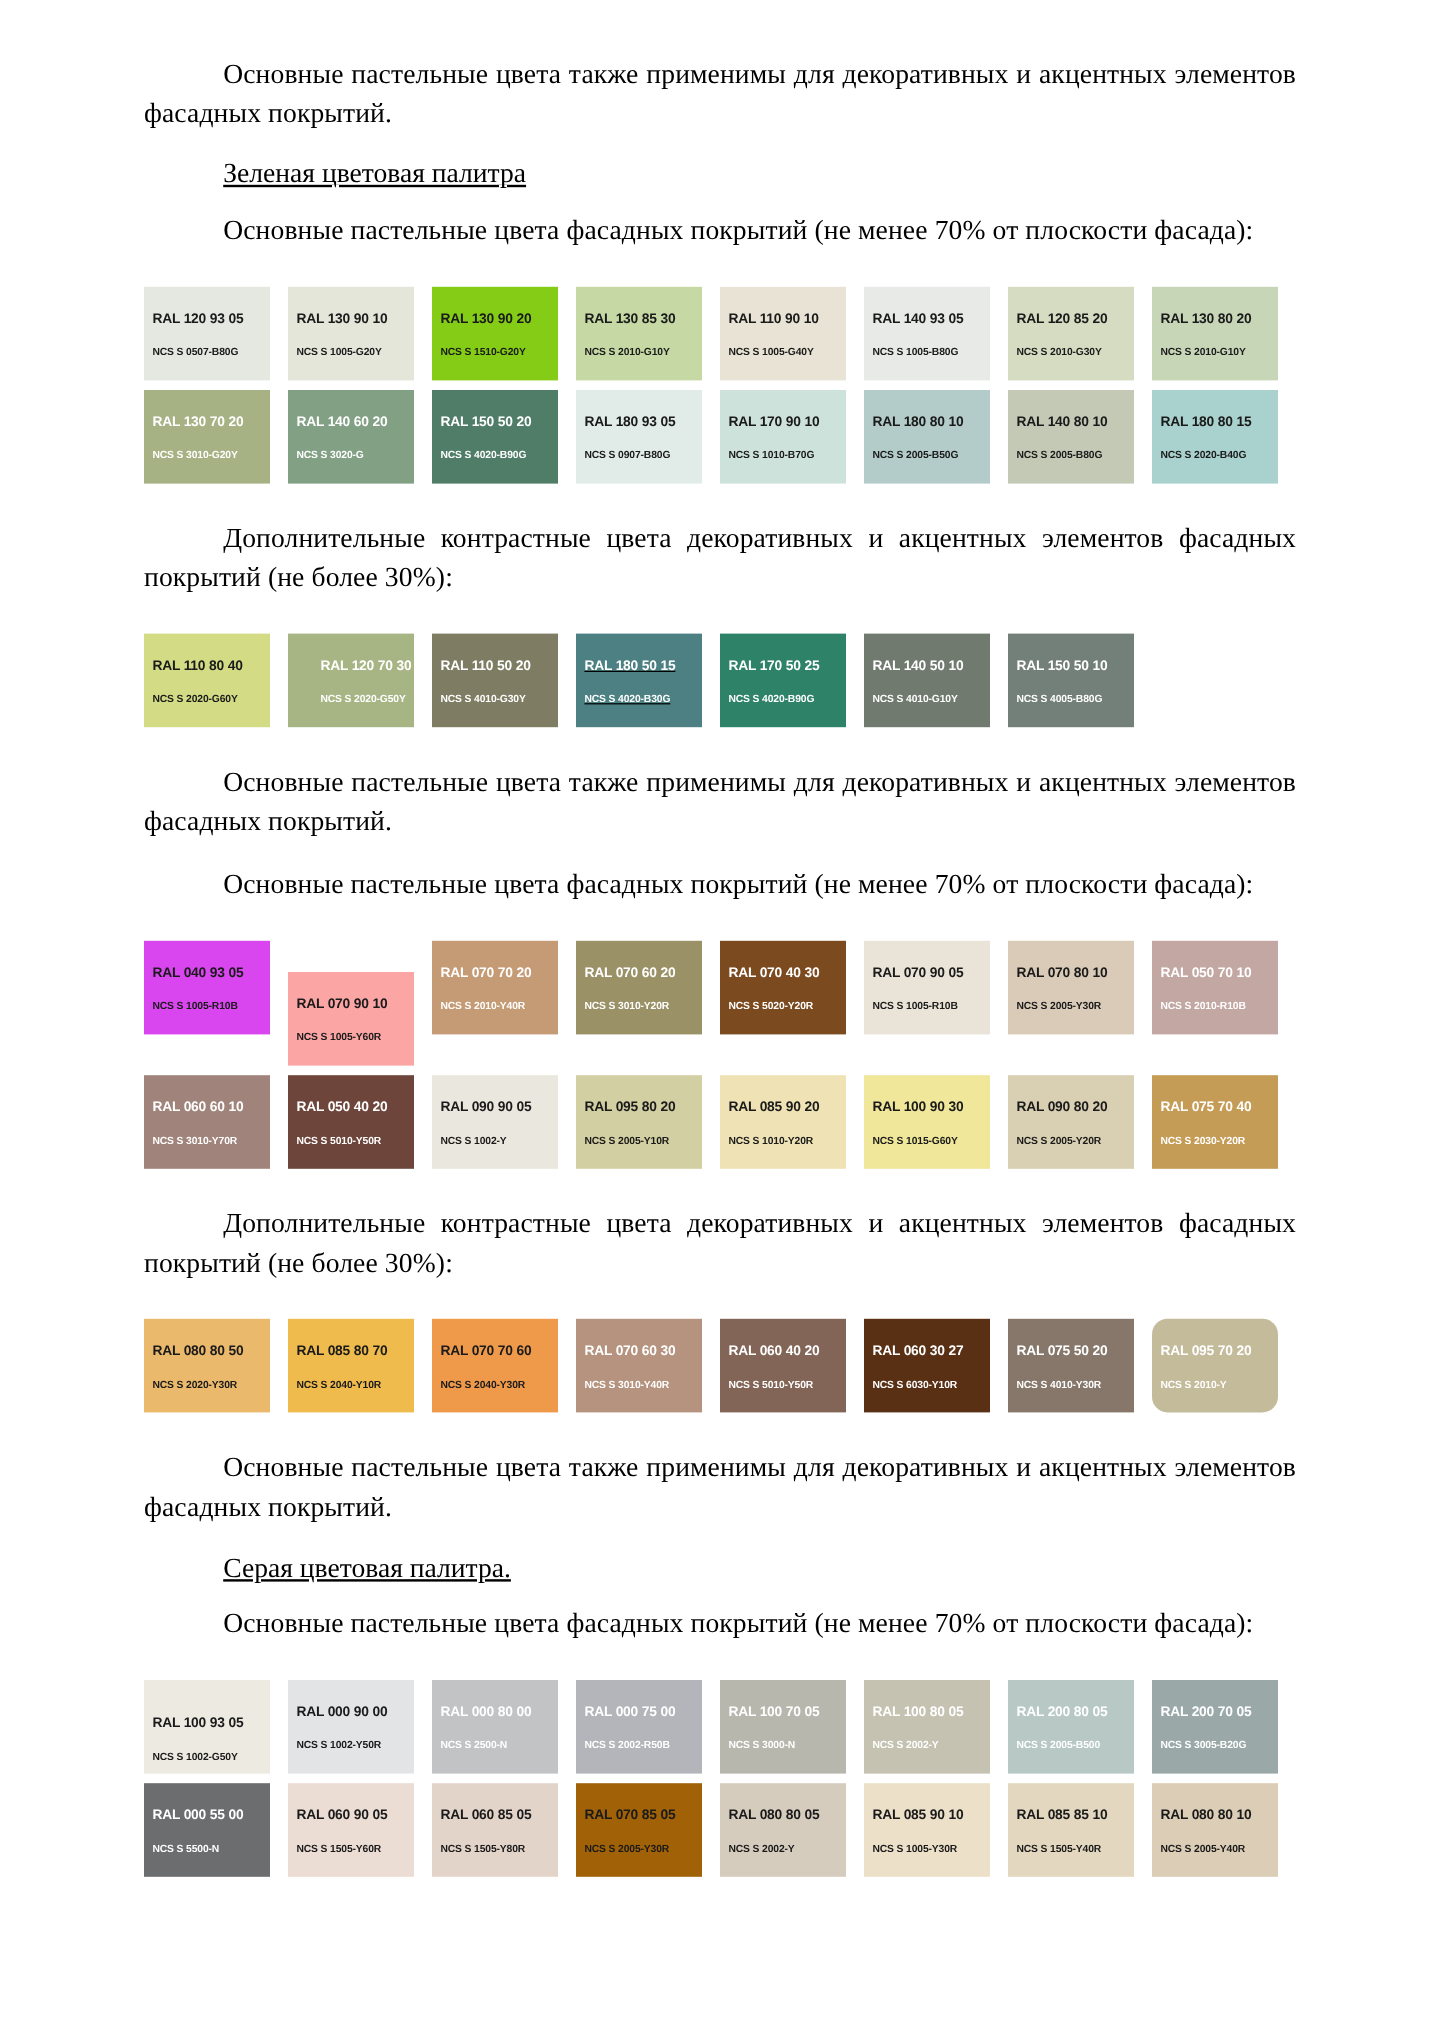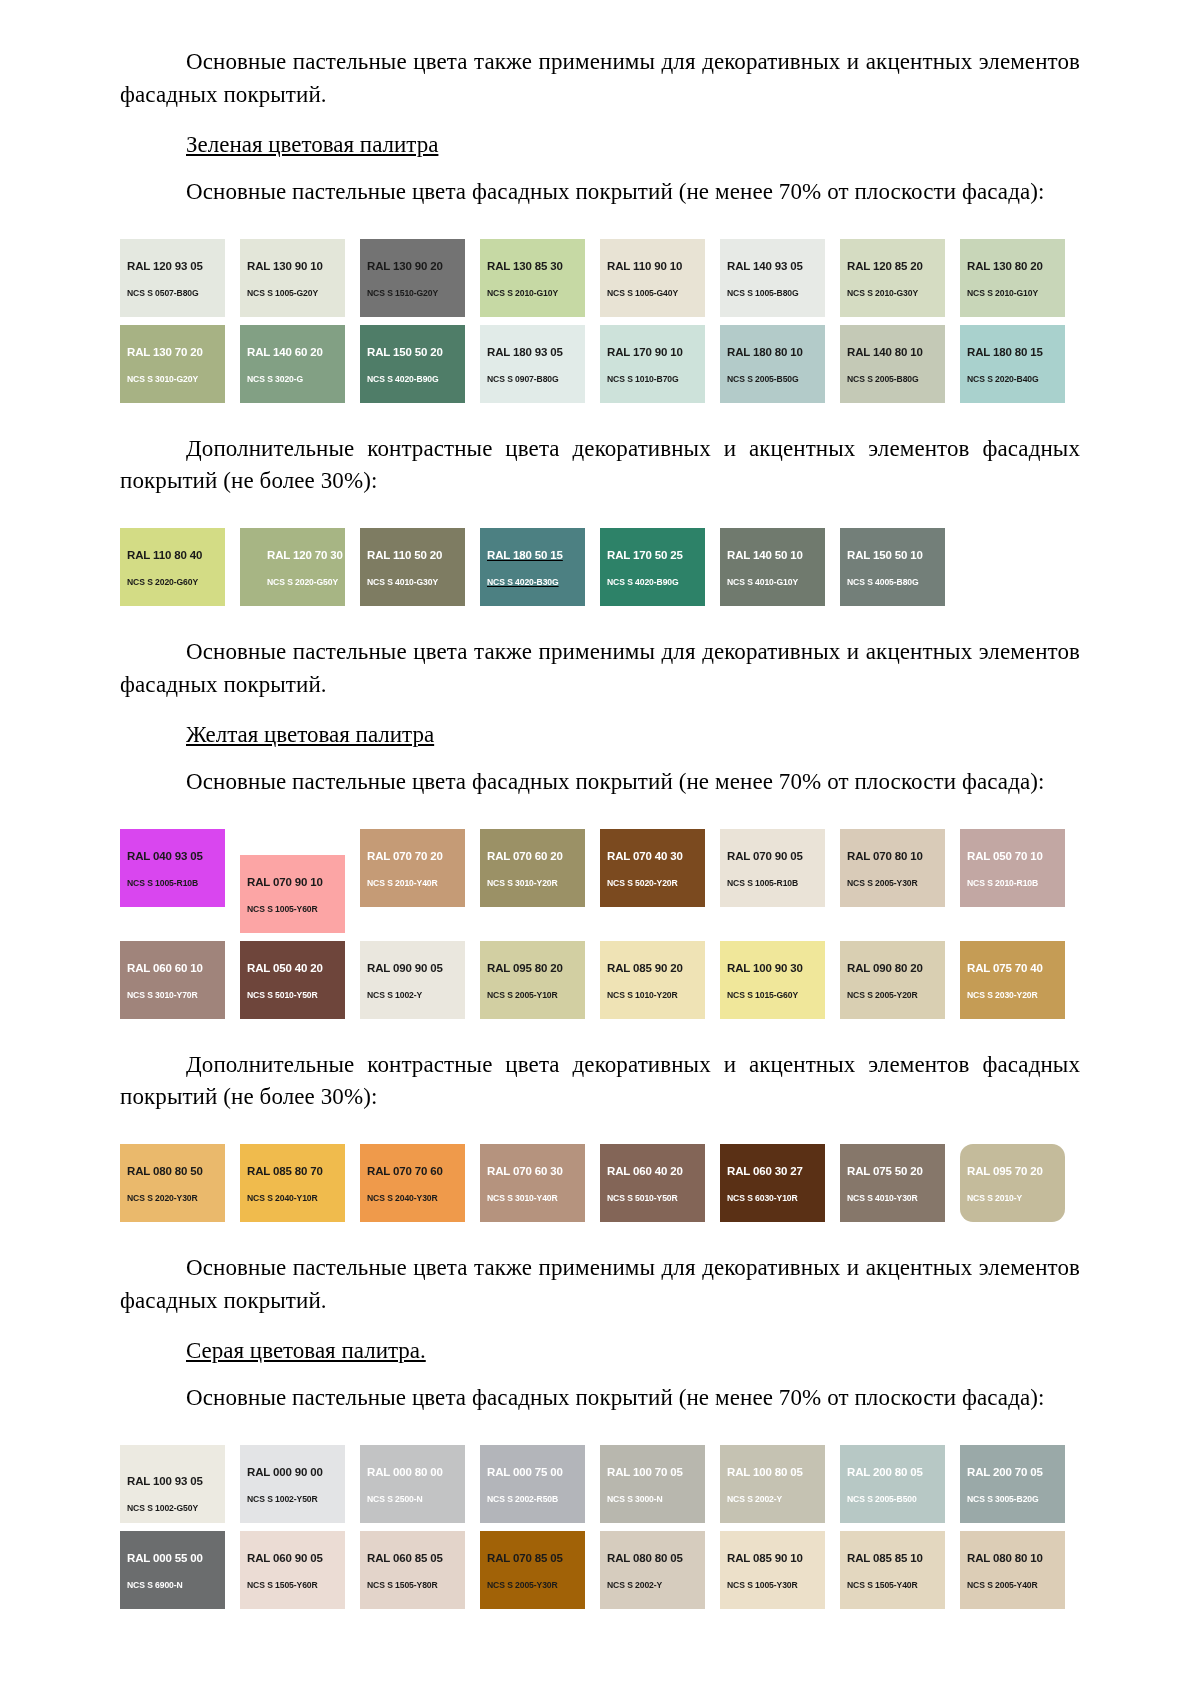--- a/index.html
+++ b/index.html
@@ -121,21 +121,21 @@
 
     <div class="swatch-row" id="green-main-1">
         <div class="swatch light" style="background-color: rgb(228, 232, 224);">
           <div class="ral">RAL 120 93 05</div>
           <div class="ncs">NCS S 0507-B80G</div>
         </div>
         <div class="swatch light" style="background-color: rgb(227, 230, 217);">
           <div class="ral">RAL 130 90 10</div>
           <div class="ncs">NCS S 1005-G20Y</div>
         </div>
-        <div class="swatch light" style="background-color: #737373;">
+        <div class="swatch light" style="background-color: #84cc16;">
           <div class="ral">RAL 130 90 20</div>
           <div class="ncs">NCS S 1510-G20Y</div>
         </div>
         <div class="swatch light" style="background-color: rgb(198, 217, 164);">
           <div class="ral">RAL 130 85 30</div>
           <div class="ncs">NCS S 2010-G10Y</div>
         </div>
         <div class="swatch light" style="background-color: rgb(232, 227, 212);">
           <div class="ral">RAL 110 90 10</div>
           <div class="ncs">NCS S 1005-G40Y</div>
@@ -224,23 +224,20 @@
           <div class="ncs">NCS S 4005-B80G</div>
         </div>
       </div>
 
     <div class="block-gap"></div>
 
     <p class="para">Основные пастельные цвета также применимы для декоративных и акцентных элементов фасадных покрытий.</p>
 
     <div class="spacer-s"></div>
 
-    <div class="heading-underline">
-      <span class="u">Желтая цветовая палитра</span>
-    </div>
 
     <div class="spacer-s"></div>
 
     <p class="para">Основные пастельные цвета фасадных покрытий (не менее 70% от плоскости фасада):</p>
 
     <div class="block-gap"></div>
 
     <div class="swatch-row" id="yellow-main-1">
         <div class="swatch light" style="background-color: #d946ef;">
           <div class="ral">RAL 040 93 05</div>
@@ -397,21 +394,21 @@
           <div class="ncs">NCS S 2005-B500</div>
         </div>
         <div class="swatch dark" style="background-color: rgb(154, 169, 168);">
           <div class="ral">RAL 200 70 05</div>
           <div class="ncs">NCS S 3005-B20G</div>
         </div>
       </div>
     <div class="swatch-row" id="gray-main-2">
         <div class="swatch dark" style="background-color: rgb(107, 109, 110);">
           <div class="ral">RAL 000 55 00</div>
-          <div class="ncs">NCS S 6900-N</div>
+          <div class="ncs">NCS S 5500-N</div>
         </div>
         <div class="swatch light" style="background-color: rgb(235, 220, 212);">
           <div class="ral">RAL 060 90 05</div>
           <div class="ncs">NCS S 1505-Y60R</div>
         </div>
         <div class="swatch light" style="background-color: rgb(227, 212, 202);">
           <div class="ral">RAL 060 85 05</div>
           <div class="ncs">NCS S 1505-Y80R</div>
         </div>
         <div class="swatch light" style="background-color: #a16207;">

